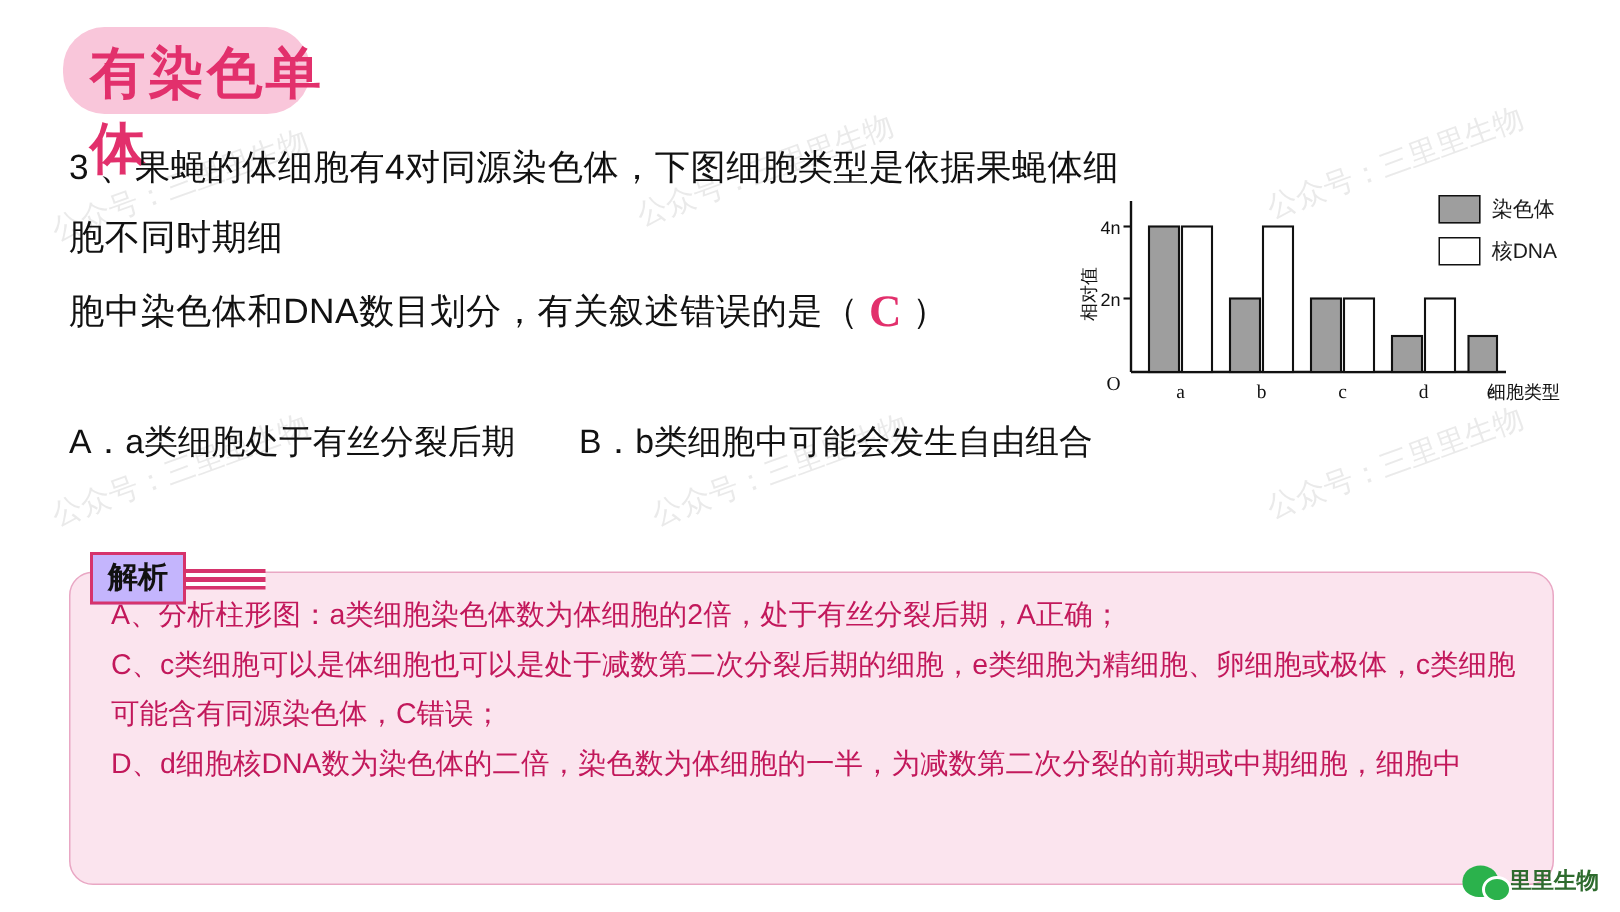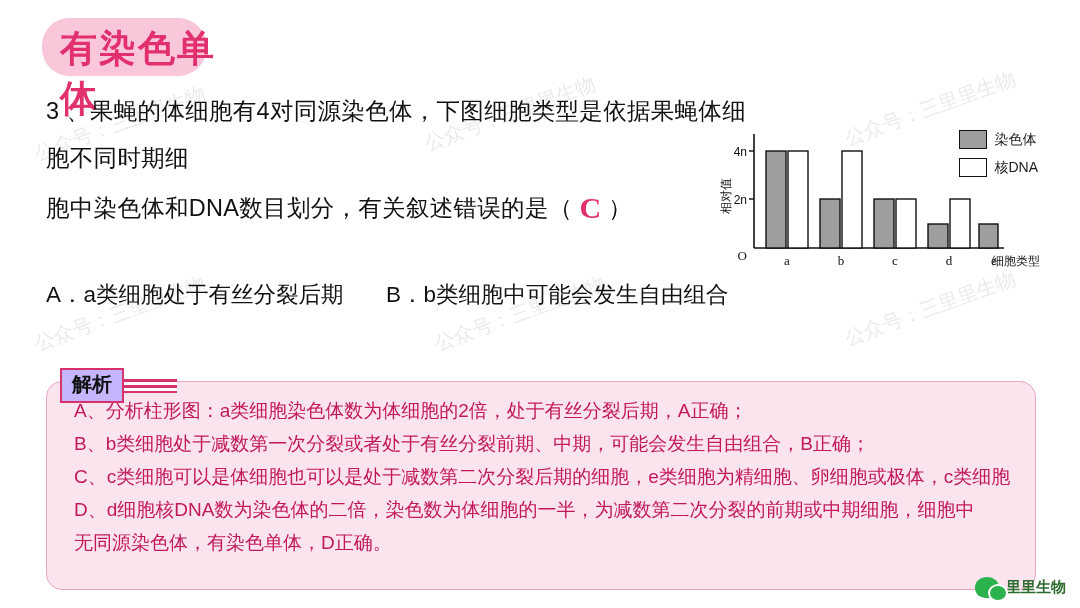--- a/index.html
+++ b/index.html
@@ -281,22 +281,21 @@
   </div>
 </div>
 
 <div class="analysis-box"></div>
 <div class="analysis-label">
   <div class="analysis-tag">解析</div>
   <div class="analysis-bars"></div>
 </div>
 <div class="analysis-body">
   <p>A、分析柱形图：a类细胞染色体数为体细胞的2倍，处于有丝分裂后期，A正确；</p>
-  <p>B、b类细胞处于减数第一次分裂或者处于有丝分裂前期、中期，可能会发生自由组合，B正确；</p>
   <p>C、c类细胞可以是体细胞也可以是处于减数第二次分裂后期的细胞，e类细胞为精细胞、卵细胞或极体，c类细胞</p>
+  <p>可能含有同源染色体，C错误；</p>
   <p>D、d细胞核DNA数为染色体的二倍，染色数为体细胞的一半，为减数第二次分裂的前期或中期细胞，细胞中</p>
-  <p>无同源染色体，有染色单体，D正确。</p>
 </div>
 
 <div class="wechat-tag">
   <span class="wechat-icon"></span>
   <span>里里生物</span>
 </div>
 
 </body></html>

